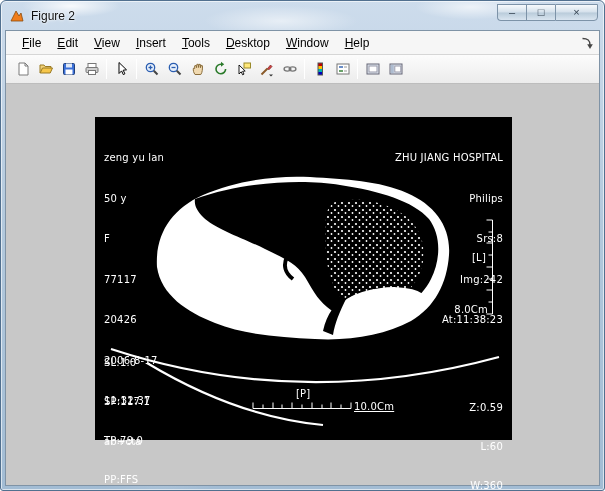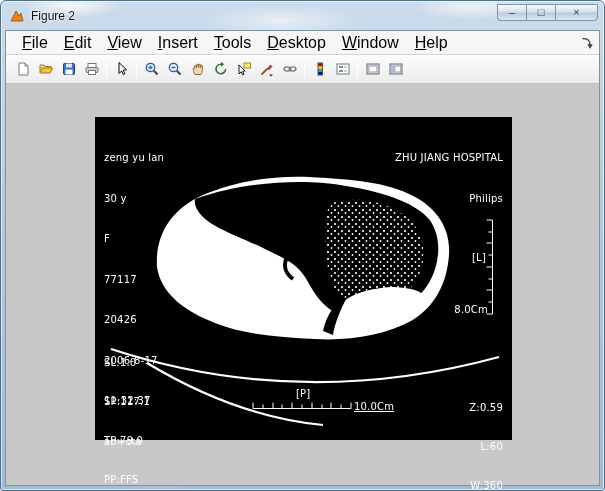--- a/index.html
+++ b/index.html
@@ -24,21 +24,21 @@
   .win-btn{
     width:29px;height:17px;display:flex;align-items:center;justify-content:center;
     font-size:11px;line-height:1;color:#33414f;
     background:linear-gradient(#f7fafc,#d4e0eb 48%,#b9cbda 52%,#d9e5f0);
     border:1px solid #7d93a8;border-right:none;
   }
   .win-btn:first-child{border-radius:0 0 0 4px;}
   .win-btn.close{width:43px;border-right:1px solid #7d93a8;border-radius:0 0 4px 0;}
   .client{flex:1;display:flex;flex-direction:column;border:1px solid #7f93a6;background:#f4f4f4;min-height:0;}
   .menubar{height:24px;background:#f6f6f6;border-bottom:1px solid #d6d6d6;display:flex;align-items:center;padding:0 8px;position:relative;flex:0 0 auto;}
-  .menu-item{font-size:16px;color:#000;padding:3px 8px;cursor:default;}
+  .menu-item{font-size:12px;color:#000;padding:3px 8px;cursor:default;}
   .menu-item u{text-decoration:underline;}
   .dock-icon{position:absolute;right:5px;top:5px;width:14px;height:14px;}
   .toolbar{height:29px;background:linear-gradient(#fcfcfc,#ececec);border-bottom:1px solid #bdbdbd;display:flex;align-items:center;padding:0 5px;flex:0 0 auto;}
   .tool-btn{width:23px;height:23px;display:flex;align-items:center;justify-content:center;border-radius:3px;position:relative;}
   .tool-sep{width:1px;height:20px;background:#bcbcbc;border-right:1px solid #ffffff;margin:0 3px;}
   .figure-area{flex:1;background:#c8c8c8;position:relative;min-height:0;}
   .ct-image{position:absolute;left:89px;top:33px;width:417px;height:254px;background:#000;}
   .ct-svg{position:absolute;left:0;top:0;}
   .ov{position:absolute;color:#fff;font:10px/13.5px "DejaVu Sans",sans-serif;letter-spacing:.2px;white-space:pre;}
   .ov.r{text-align:right;}
@@ -245,32 +245,35 @@
             <line x1="217" y1="285.5" x2="217" y2="291.5"></line>
             <line x1="227" y1="287.5" x2="227" y2="291.5"></line>
             <line x1="236" y1="285.5" x2="236" y2="291.5"></line>
             <line x1="246" y1="287.5" x2="246" y2="291.5"></line>
             <line x1="256" y1="285.5" x2="256" y2="291.5"></line>
           </g>
         </svg>
 
         <div class="ov" style="left:9px;top:7px;">
           <div>zeng yu lan</div>
-          <div>30 y</div>
+          <div>50 y</div>
           <div>F</div>
           <div>77117</div>
           <div>20426</div>
           <div>2006-8-17</div>
           <div>11:32:37</div>
           <div>ab+cta</div>
         </div>
 
         <div class="ov r" style="right:9px;top:7px;">
           <div>ZHU JIANG HOSPITAL</div>
           <div>Philips</div>
+          <div>Srs:8</div>
+          <div>Img:242</div>
+          <div>At:11:38:23</div>
         </div>
 
         <div class="ov params-block" style="left:9px;top:213px;">
           <div>SL:1.0</div>
           <div>SP:117.1</div>
           <div>TP:79.0</div>
           <div>PP:FFS</div>
           
           
           

